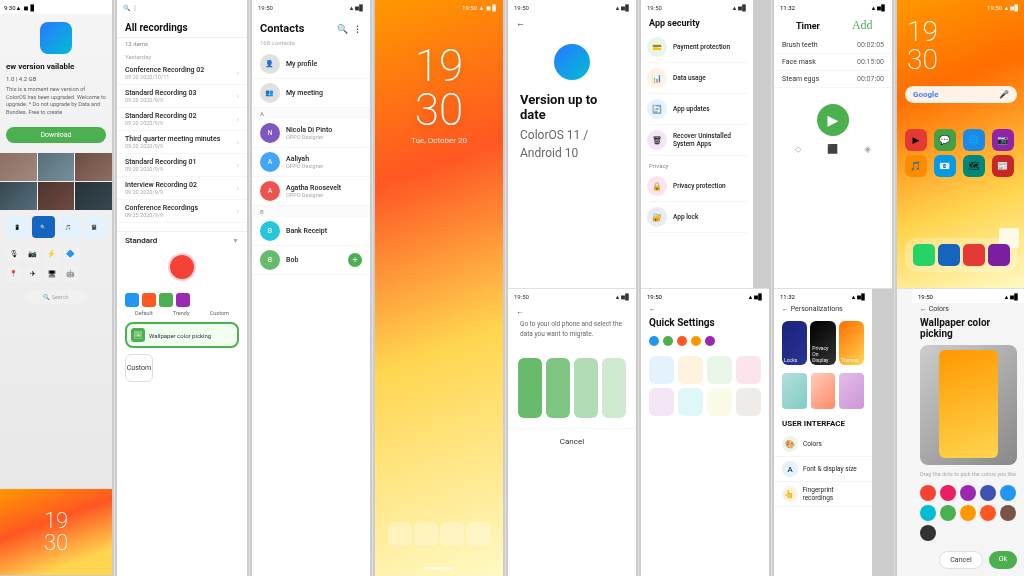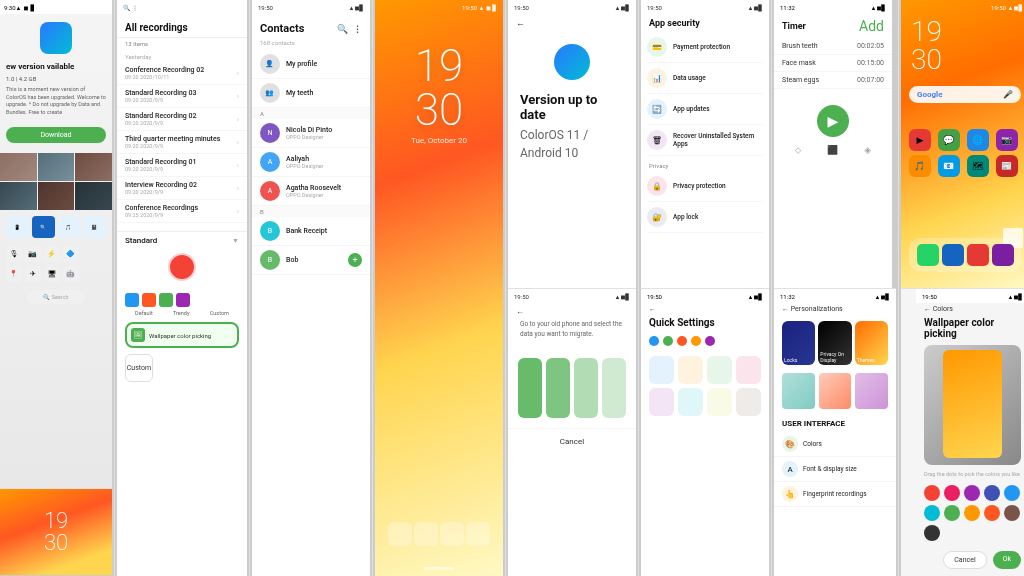--- a/index.html
+++ b/index.html
@@ -281,23 +281,23 @@
     .p6-item-icon { width: 20px; height: 20px; border-radius: 50%; display: flex; align-items: center; justify-content: center; font-size: 8px; flex-shrink: 0; }
     .p6-item-text { font-size: 6.5px; color: #222; font-weight: 500; }
     .p6-section-label { font-size: 6px; color: #888; padding: 6px 8px 2px; }
 
     
     .panel-7 {
       width: 118px;
       background: #fff;
     }
     .p7-status { height: 14px; background: #fff; display: flex; justify-content: space-between; align-items: center; padding: 0 6px; font-size: 6px; }
-    .p7-header { display: flex; justify-content: space-between; align-items: center; padding: 4px 8px; gap: 32px; }
+    .p7-header { display: flex; justify-content: space-between; align-items: center; padding: 4px 22px; gap: 32px; }
     .p7-title { font-size: 9px; font-weight: bold; color: #111; }
-    .p7-add { font-size: 14px; color: #4caf50; }
+    .p7-add { font-size: 12px; color: #4caf50; font-family: Liberation Serif, serif; }
     .timer-item { padding: 4px 8px; border-bottom: 1px solid #f5f5f5; display: flex; justify-content: space-between; }
     .timer-name { font-size: 7px; color: #333; }
     .timer-val { font-size: 7px; color: #666; }
 
     
     .panel-8 {
       width: 128px;
       background: linear-gradient(160deg, #ff9800 0%, #ff6d00 30%, #ffd54f 70%, #fff9c4 100%);
       position: relative;
     }
@@ -616,21 +616,21 @@
     <div class="contacts-sub">168 contacts</div>
     <div class="contact-item">
       <div class="contact-avatar" style="background:#e0e0e0;">👤</div>
       <div class="contact-info">
         <div class="c-name">My profile</div>
       </div>
     </div>
     <div class="contact-item">
       <div class="contact-avatar" style="background:#e0e0e0;">👥</div>
       <div class="contact-info">
-        <div class="c-name">My teeth</div>
+        <div class="c-name">My meeting</div>
       </div>
     </div>
     <div class="contact-group-label">A</div>
     <div class="contact-item">
       <div class="contact-avatar" style="background:#7e57c2;">N</div>
       <div class="contact-info">
         <div class="c-name">Nicola Di Pinto</div>
         <div class="c-role">OPPO Designer</div>
       </div>
     </div>
@@ -711,21 +711,21 @@
         <div class="p10-shape" style="background:#a5d6a7;"></div>
         <div class="p10-shape" style="background:#c8e6c9;"></div>
       </div>
       <div class="p10-cancel">Cancel</div>
     </div>
   </div>
 
   <div class="divider"></div>
 
   <div class="column">
-    <div class="phone-panel panel-6" style="height:288px;width:128px;">
+    <div class="phone-panel panel-6" style="height:288px;width:112px;">
       <div class="p6-status">
         <span>19:50</span>
         <span>▲◼▊</span>
       </div>
       <div class="p6-title-bar">App security</div>
       <div class="p6-security-items">
         <div class="p6-item">
           <div class="p6-item-icon" style="background:#e8f5e9;">💳</div>
           <div class="p6-item-text">Payment protection</div>
         </div>
@@ -811,21 +811,21 @@
         <div style="width:32px;height:32px;background:#4caf50;border-radius:50%;display:flex;align-items:center;justify-content:center;color:#fff;font-size:14px;">▶</div>
       </div>
       <div style="display:flex;justify-content:space-around;padding:8px;">
         <div style="font-size:9px;color:#aaa;">⬦</div>
         <div style="font-size:9px;color:#333;">⬛</div>
         <div style="font-size:9px;color:#aaa;">◈</div>
       </div>
     </div>
     <div class="divider-h"></div>
 
-    <div class="phone-panel panel-9" style="height:287px;width:122px;">
+    <div class="phone-panel panel-9" style="height:287px;width:98px;">
       <div class="p9-status">
         <span>11:32</span>
         <span>▲◼▊</span>
       </div>
       <div class="p9-back">← Personalizations</div>
       <div class="p9-themes-grid">
         <div class="p9-theme" style="background:linear-gradient(135deg,#1a237e,#283593);">
           <div class="p9-theme-label">Locks</div>
         </div>
         <div class="p9-theme" style="background:linear-gradient(135deg,#000,#333);">

